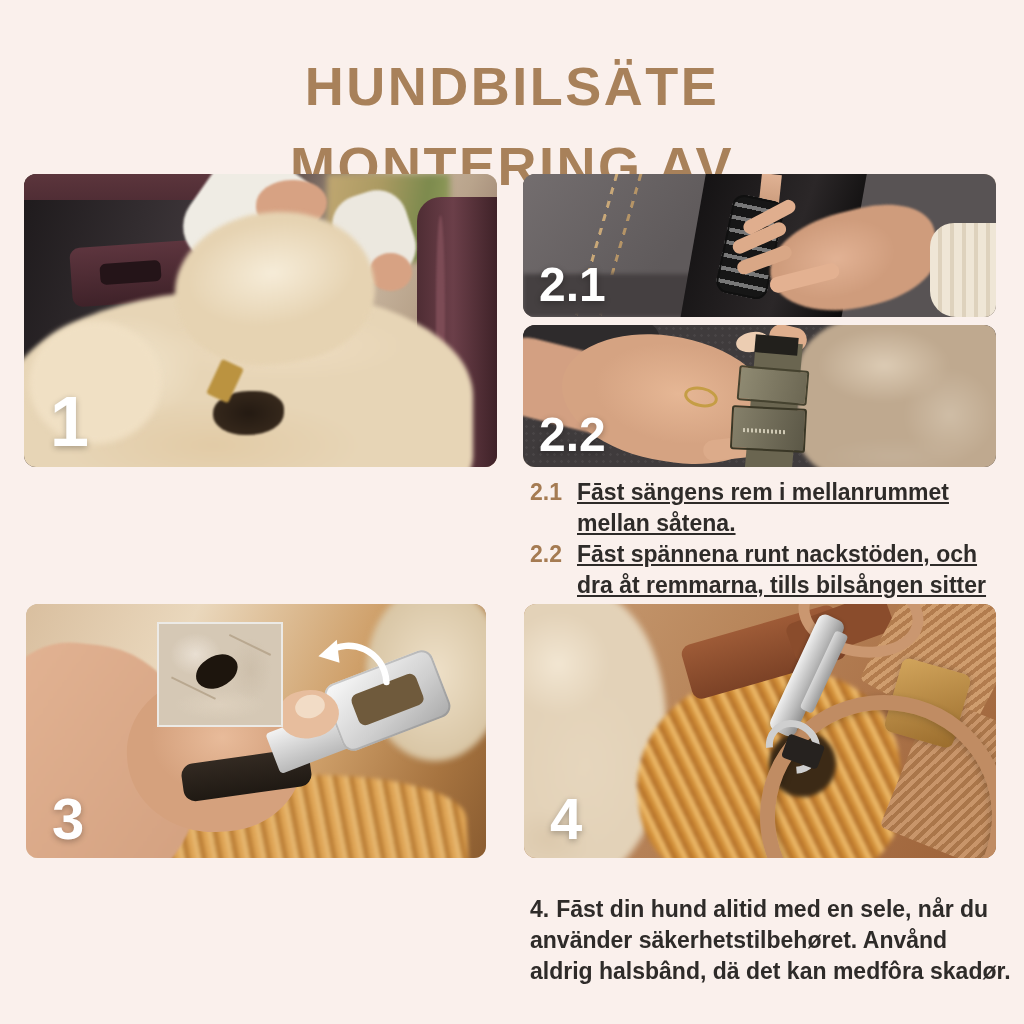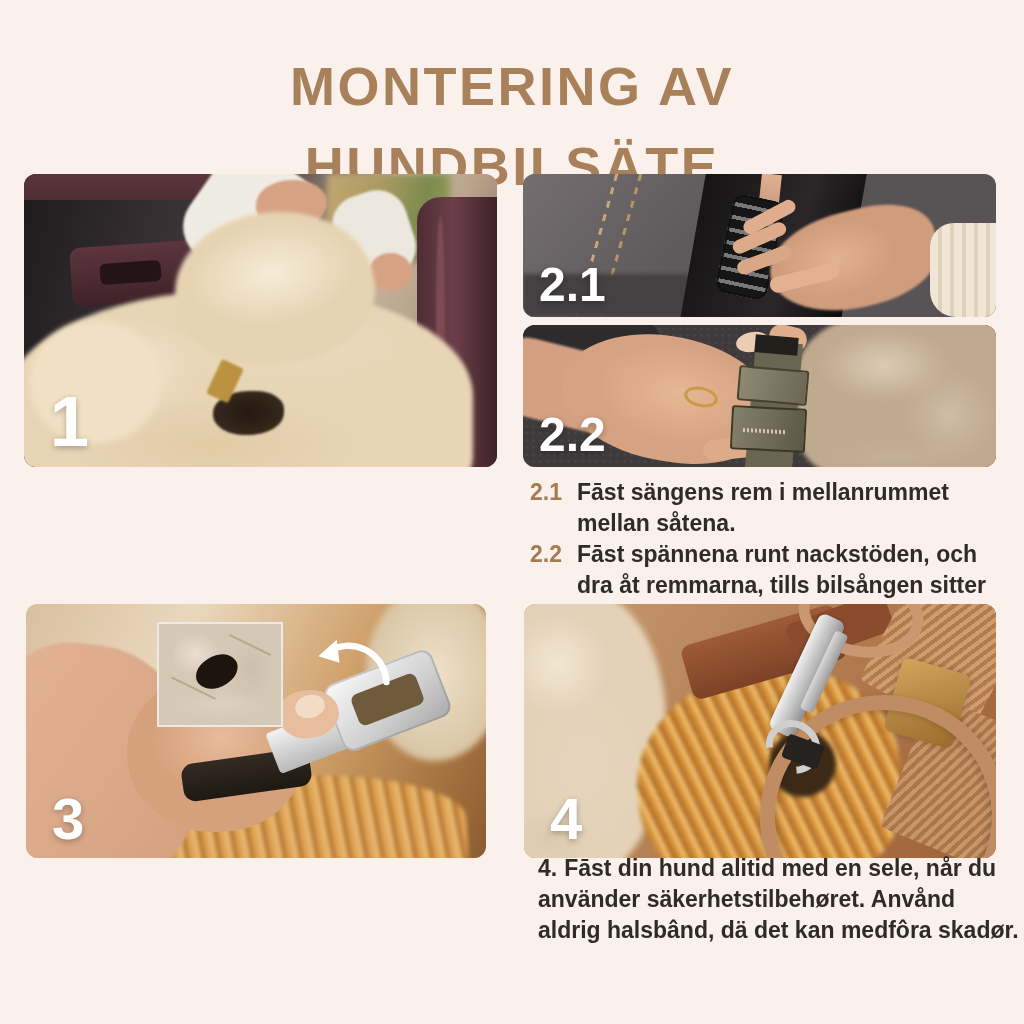--- a/index.html
+++ b/index.html
@@ -28,25 +28,25 @@
     text-shadow:0 2px 6px rgba(0,0,0,.28);line-height:1;
   }
   #p1 .num{left:26px;bottom:10px;font-size:70px;}
   #p21 .num,#p22 .num{left:16px;bottom:8px;font-size:48px;}
   #p3 .num,#p4 .num{left:26px;bottom:10px;font-size:58px;}
   
   .cap{position:absolute;font-size:23px;line-height:31px;font-weight:bold;color:#2e2b29;}
   .lab{margin-right:7px;}
   .lab.brown{color:#a57b52;}
   #cap1{left:28px;top:477px;width:478px;}
-  #capgroup2{left:530px;top:477px;width:482px;}
+  #capgroup2{left:530px;top:477px;width:482px;text-decoration:underline;}
   .cap-hang{padding-left:47px;text-indent:-47px;margin:0 0 0 0;}
   .cap-hang .lab{display:inline-block;width:47px;text-indent:0;margin-right:0;}
   #cap3{left:28px;top:871px;width:462px;}
-  #cap4{left:530px;top:830px;width:482px;margin-left:8px;}
+  #cap4{left:530px;top:871px;width:482px;}
   .cap p{margin:0;}
   
   .p1-base{inset:0;background:linear-gradient(115deg,#2c2628 0%,#3c3437 28%,#6b5b55 46%,#cbb8a2 62%,#b9a48c 74%,#6b4a42 100%);}
   .p1-doortop{left:0;top:0;width:43%;height:15%;background:linear-gradient(#5c353c,#472830);}
   .p1-door{left:0;top:9%;width:37%;height:66%;background:linear-gradient(105deg,#1f1b1d,#332d30 55%,#453c40);}
   .p1-armrest{left:10%;top:24%;width:27%;height:20%;background:linear-gradient(#5d353e,#3f2229);border-radius:10px;transform:rotate(-4deg);}
   .p1-handleslot{left:16%;top:30%;width:13%;height:7%;background:#241418;border-radius:6px;transform:rotate(-4deg);}
   .p1-outdoor{left:64%;top:0;width:26%;height:30%;background:linear-gradient(100deg,#c0a771 0%,#ab9a62 40%,#7c8a4d 75%,#97a05e 100%);filter:blur(3px);}
   .p1-seat{left:83%;top:8%;width:17%;height:92%;background:linear-gradient(90deg,#4f2d34,#6b3f49 45%,#3f2228);border-radius:24px 0 0 10px;}
   .p1-seatline{left:87%;top:14%;width:2%;height:70%;background:#7c4b55;border-radius:50%;filter:blur(1px);}
@@ -139,22 +139,22 @@
   .p4-clipgate{left:62%;top:10%;width:3%;height:34%;background:linear-gradient(90deg,#d9d9d9,#9a9a9a);transform:rotate(25deg);border-radius:4px;}
   .p4-cliphook{left:51%;top:46%;width:9%;height:15%;border:7px solid #cfcfcf;border-bottom-color:transparent;border-radius:50%;transform:rotate(40deg);}
   .p4-clipblack{left:55%;top:53%;width:8%;height:10%;background:#26221f;border-radius:4px;transform:rotate(20deg);}
 </style>
 </head>
 <body>
 
 <div class="page">
 
   <h1 class="title">
+    <span>HUNDBILSÄTE</span>
     <span>MONTERING AV</span>
-    <span>HUNDBILSÄTE</span>
   </h1>
 
   <section class="panel" id="p1">
     <div class="photo">
       <div class="ab p1-base"></div>
       <div class="ab p1-doortop"></div>
       <div class="ab p1-door"></div>
       <div class="ab p1-armrest"></div>
       <div class="ab p1-handleslot"></div>
       <div class="ab p1-outdoor"></div>

